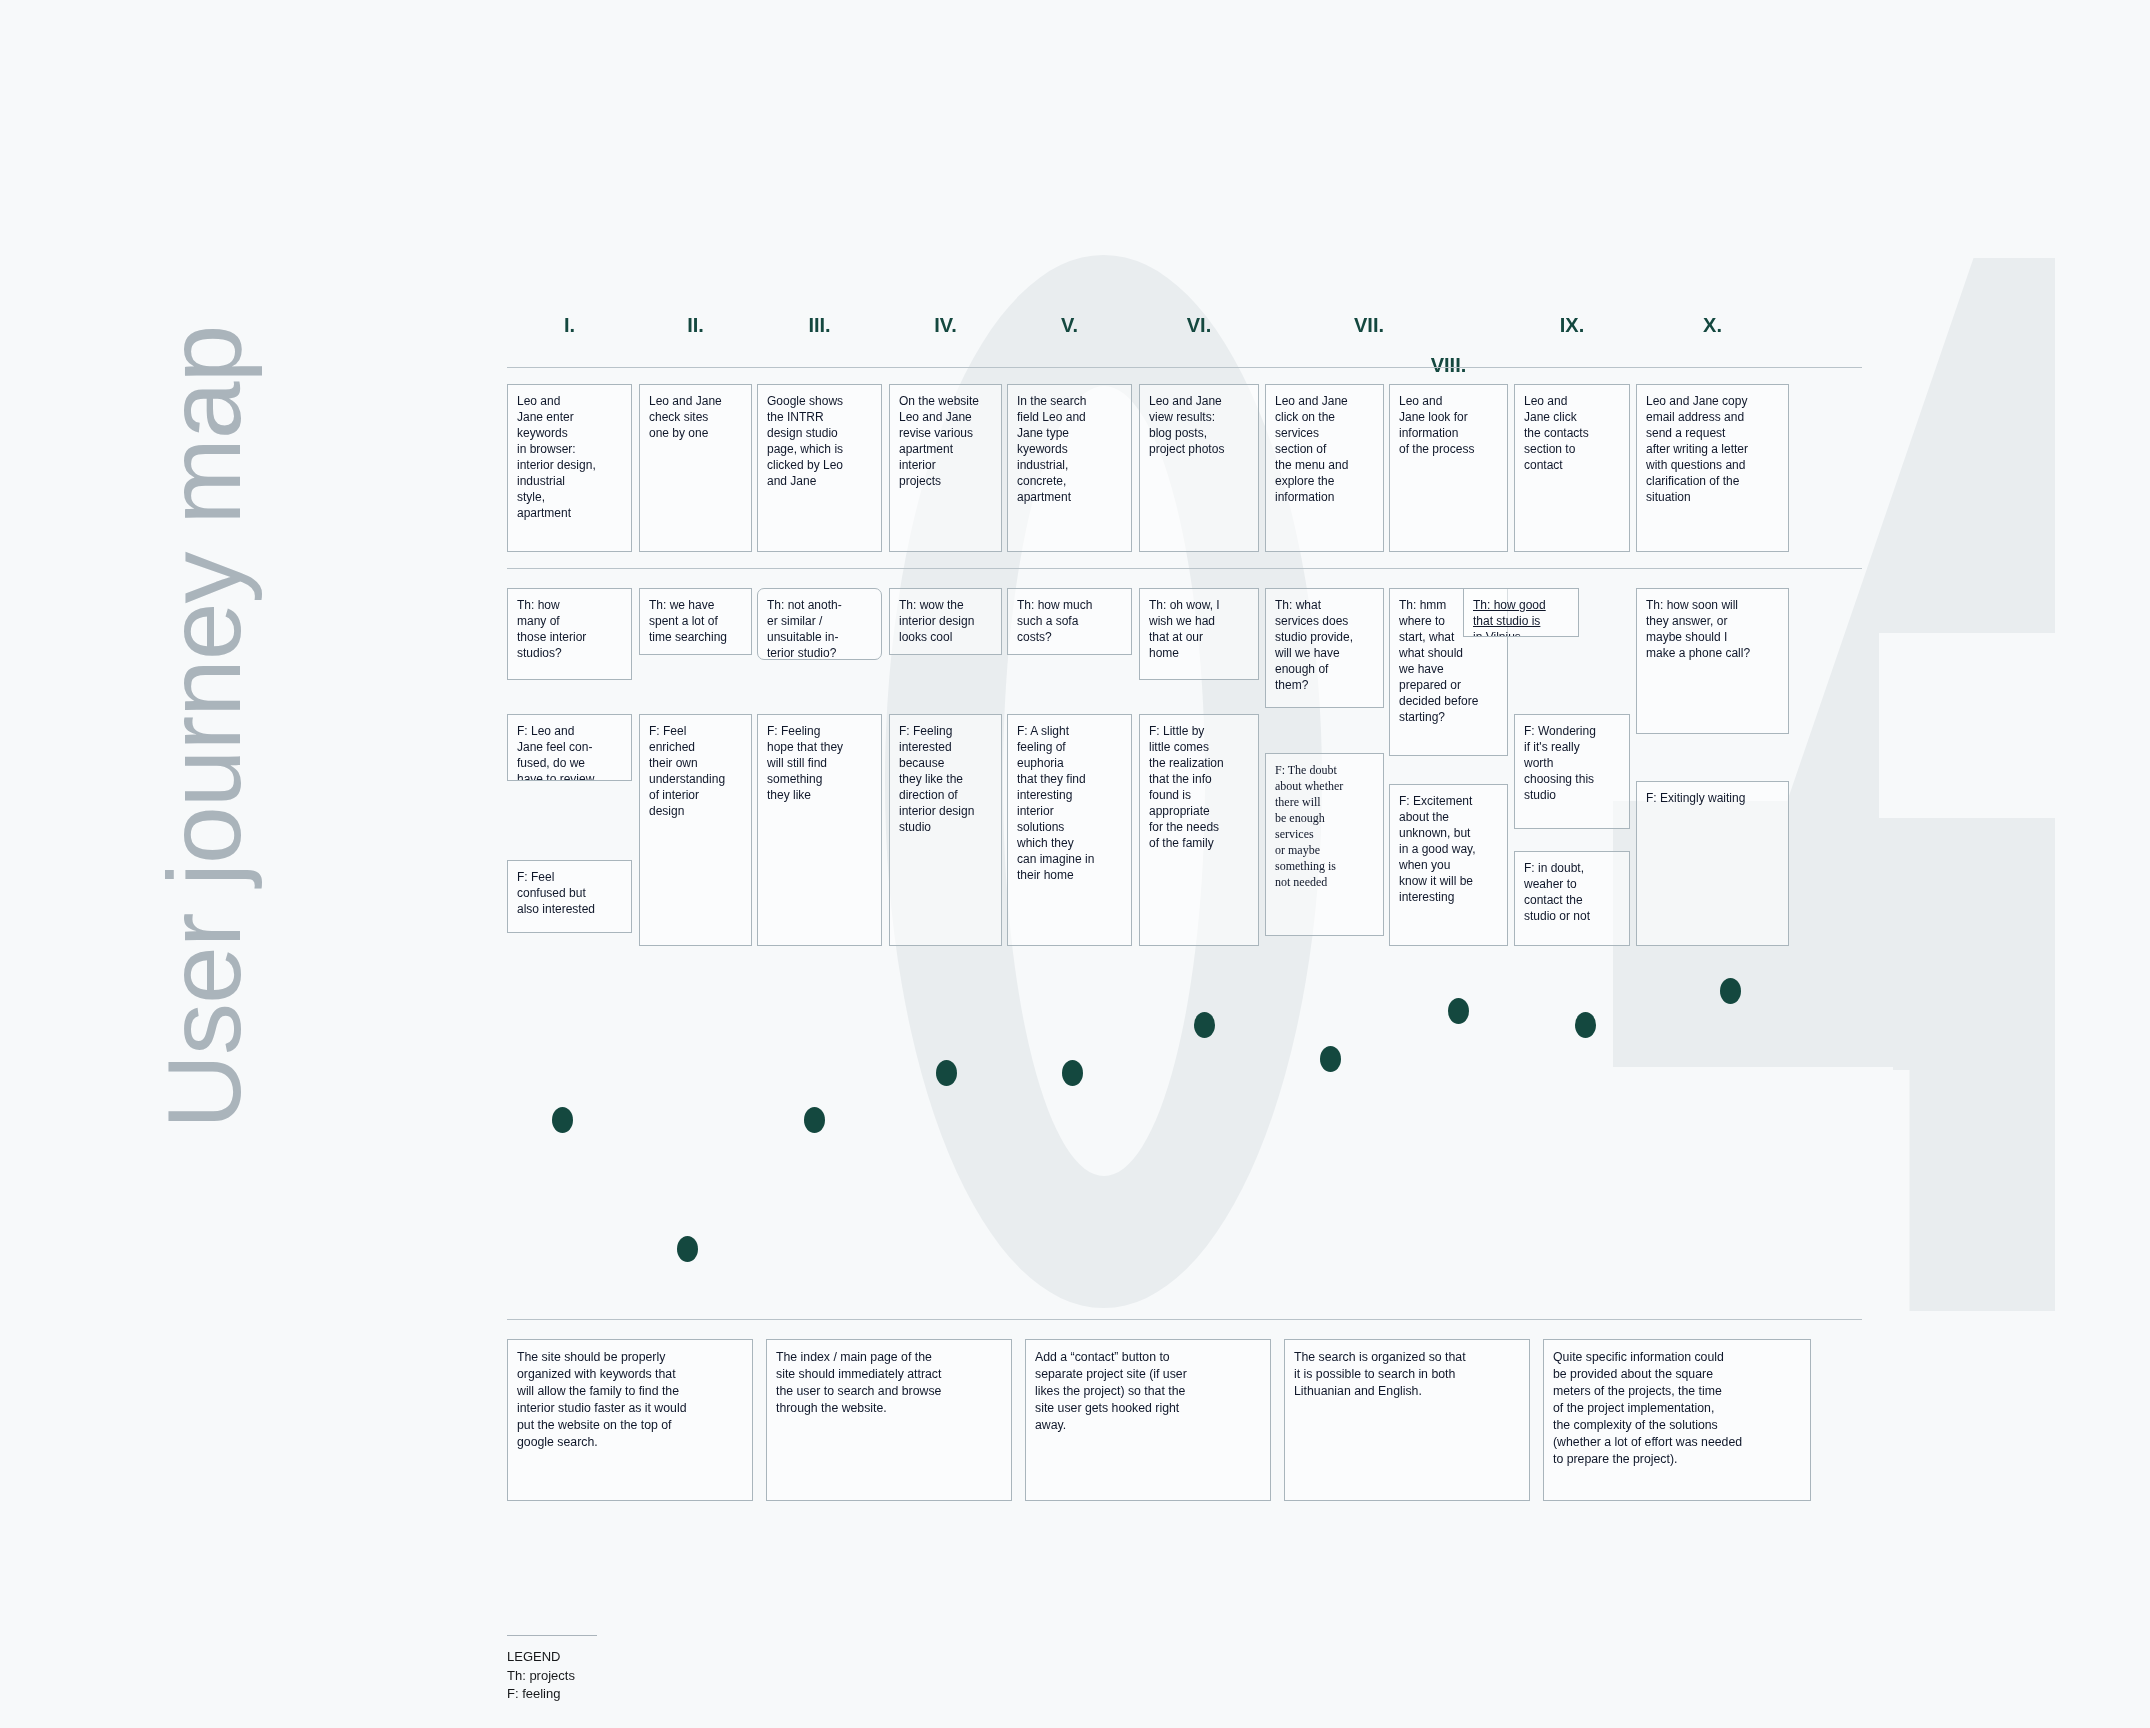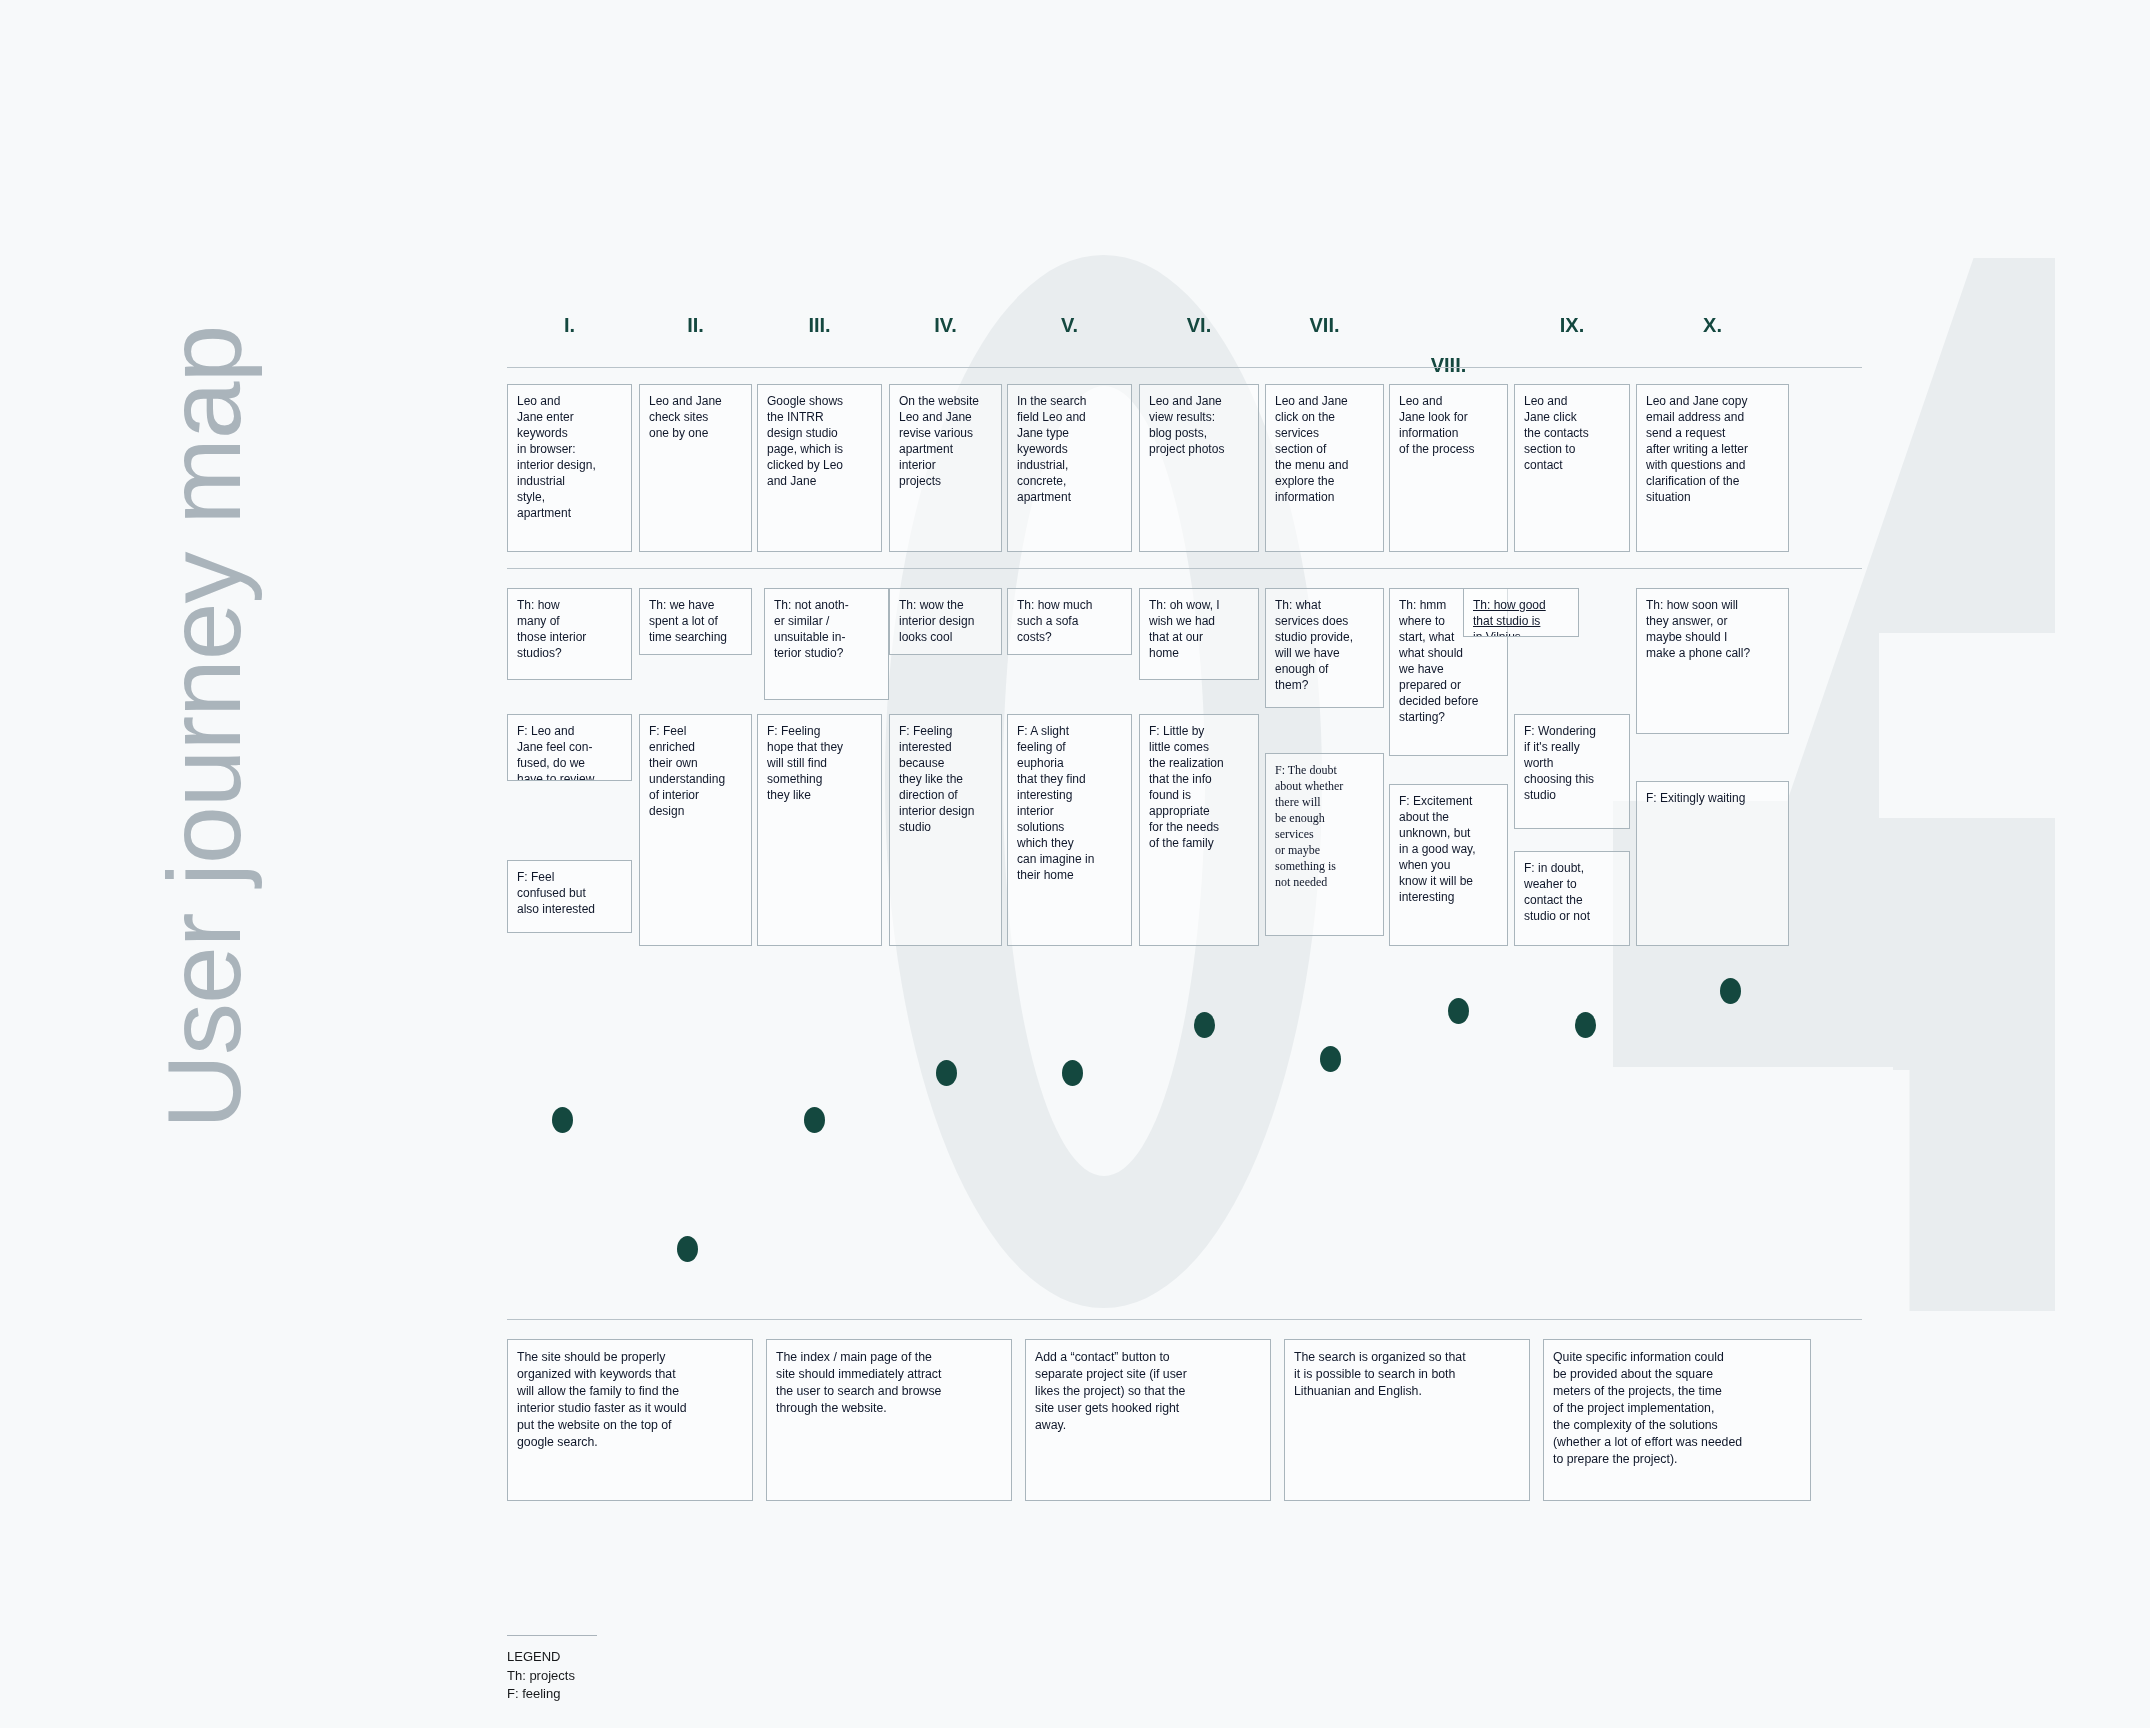--- a/index.html
+++ b/index.html
@@ -126,21 +126,21 @@
   <div id="content">
 
 
     <div class="numerals">
         <div class="numeral" style="left: 0px; width: 125px;">I.</div>
         <div class="numeral" style="left: 132px; width: 113px;">II.</div>
         <div class="numeral" style="left: 250px; width: 125px;">III.</div>
         <div class="numeral" style="left: 382px; width: 113px;">IV.</div>
         <div class="numeral" style="left: 500px; width: 125px;">V.</div>
         <div class="numeral" style="left: 632px; width: 120px;">VI.</div>
-        <div class="numeral" style="left: 758px; width: 119px;">VII.</div>
+        <div class="numeral" style="left: 758px; width: 119px; text-align: right;">VII.</div>
         <div class="numeral" style="left: 882px; width: 119px; margin-top: 40px;">VIII.</div>
         <div class="numeral" style="left: 1007px; width: 116px;">IX.</div>
         <div class="numeral" style="left: 1129px; width: 153px;">X.</div>
       </div>
 
     <div class="hrule" style="top:367px"></div>
     <div class="hrule" style="top:568px"></div>
     <div class="hrule" style="top:1319px"></div>
 
     <div id="actions-row">
@@ -151,21 +151,21 @@
         <div class="card" style="left: 500px; width: 125px; top: 384px; height: 168px;">In the search<br>field Leo and<br>Jane type<br>kyewords<br>industrial,<br>concrete,<br>apartment</div>
         <div class="card" style="left: 632px; width: 120px; top: 384px; height: 168px;">Leo and Jane<br>view results:<br>blog posts,<br>project photos</div>
         <div class="card" style="left: 758px; width: 119px; top: 384px; height: 168px;">Leo and Jane<br>click on the<br>services<br>section of<br>the menu and<br>explore the<br>information</div>
         <div class="card" style="left: 882px; width: 119px; top: 384px; height: 168px;">Leo and<br>Jane look for<br>information<br>of the process</div>
         <div class="card" style="left: 1007px; width: 116px; top: 384px; height: 168px;">Leo and<br>Jane click<br>the contacts<br>section to<br>contact</div>
         <div class="card" style="left: 1129px; width: 153px; top: 384px; height: 168px;">Leo and Jane copy<br>email address and<br>send a request<br>after writing a letter<br>with questions and<br>clarification of the<br>situation</div>
       </div>
     <div id="thinking-row">
         <div class="card" style="left: 0px; width: 125px; top: 588px; height: 92px;">Th: how<br>many of<br>those interior<br>studios?</div>
         <div class="card" style="left: 132px; width: 113px; top: 588px; height: 67px;">Th: we have<br>spent a lot of<br>time searching</div>
-        <div class="card" style="left: 257px; width: 125px; top: 588px; height: 112px;">Th: not anoth-<br>er similar /<br>unsuitable in-<br>terior studio?</div>
+        <div class="card" style="left: 250px; width: 125px; top: 588px; height: 72px; border-radius: 7px;">Th: not anoth-<br>er similar /<br>unsuitable in-<br>terior studio?</div>
         <div class="card" style="left: 382px; width: 113px; top: 588px; height: 67px;">Th: wow the<br>interior design<br>looks cool</div>
         <div class="card" style="left: 500px; width: 125px; top: 588px; height: 67px;">Th: how much<br>such a sofa<br>costs?</div>
         <div class="card" style="left: 632px; width: 120px; top: 588px; height: 92px;">Th: oh wow, I<br>wish we had<br>that at our<br>home</div>
         <div class="card" style="left: 758px; width: 119px; top: 588px; height: 120px;">Th: what<br>services does<br>studio provide,<br>will we have<br>enough of<br>them?</div>
         <div class="card" style="left: 882px; width: 119px; top: 588px; height: 168px;">Th: hmm<br>where to<br>start, what<br>what should<br>we have<br>prepared  or<br>decided before<br>starting?</div>
         <div class="card" style="left: 956px; width: 116px; top: 588px; height: 49px; text-decoration: underline;">Th: how good<br>that studio is<br>in Vilnius</div>
         <div class="card" style="left: 1129px; width: 153px; top: 588px; height: 146px;">Th: how soon will<br>they answer, or<br>maybe should I<br>make a phone call?</div>
       </div>
     <div id="feelings-row">
         <div class="card" style="left: 0px; width: 125px; top: 714px; height: 67px;">F: Leo and<br>Jane feel con-<br>fused, do we<br>have to review<br>everything</div>

